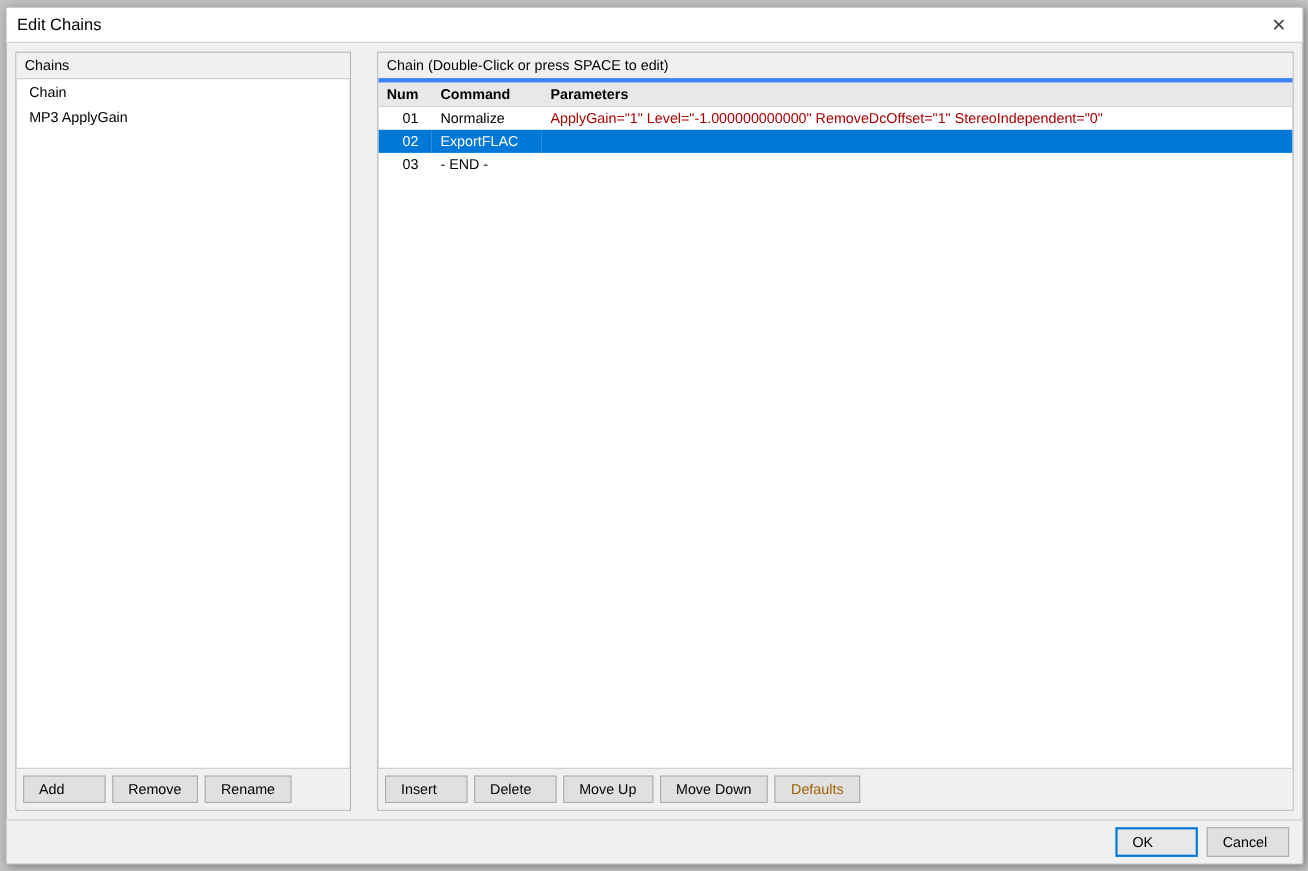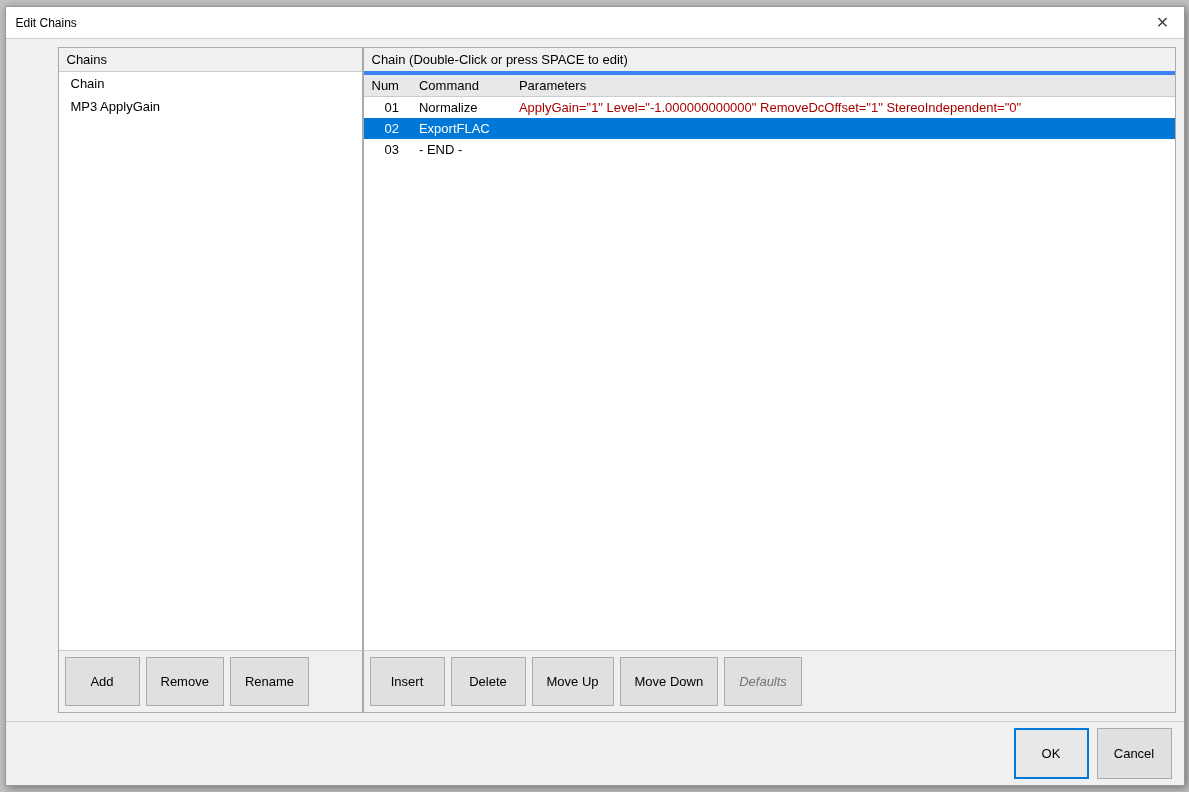--- a/index.html
+++ b/index.html
@@ -35,44 +35,43 @@
       background: #fff;
       border-bottom: 1px solid #ccc;
       padding: 6px 10px;
       display: flex;
       align-items: center;
       justify-content: space-between;
       height: 32px;
     }
 
     .title-bar-text {
-      font-size: 12px;
+      font-size: 15px;
       color: #000;
     }
 
     .title-bar-close {
       width: 22px;
       height: 22px;
       background: none;
       border: none;
       cursor: pointer;
       display: flex;
       align-items: center;
       justify-content: center;
       font-size: 16px;
       color: #444;
     }
 
     .dialog-content {
       display: flex;
       flex: 1;
       padding: 8px;
-      gap: 0;
+      gap: 24px;
       overflow: hidden;
-      margin-left: 44px;
     }
 
     .left-panel {
       width: 305px;
       display: flex;
       flex-direction: column;
       border: 1px solid #aaa;
       background: #fff;
     }
 
@@ -132,21 +131,21 @@
     table {
       width: 100%;
       border-collapse: collapse;
     }
 
     thead tr th {
       background: #e8e8e8;
       padding: 3px 8px;
       text-align: left;
       border-bottom: 1px solid #ccc;
-      font-weight: normal;
+      font-weight: bold;
       color: #000;
       position: sticky;
       top: 0;
     }
 
     tbody tr td {
       padding: 3px 8px;
       color: #000;
     }
 
@@ -170,34 +169,33 @@
     .dialog-footer {
       padding: 6px 12px;
       display: flex;
       justify-content: flex-end;
       gap: 8px;
       border-top: 1px solid #ccc;
       background: #f0f0f0;
     }
 
     .btn {
-      padding: 16px 14px;
+      padding: 4px 14px;
       background: #e0e0e0;
       border: 1px solid #aaa;
       cursor: pointer;
       min-width: 75px;
-      text-align: center;
+      text-align: left;
       color: #000;
       font-size: 13px;
     }
 
     .btn.disabled {
-      color: #737373;
+      color: #a16207;
       cursor: default;
-      font-style: italic;
     }
 
     .btn.ok-btn {
       border: 2px solid #0078d7;
       background: #e8e8e8;
     }
 
     .num-col {
       width: 40px;
       text-align: right;

